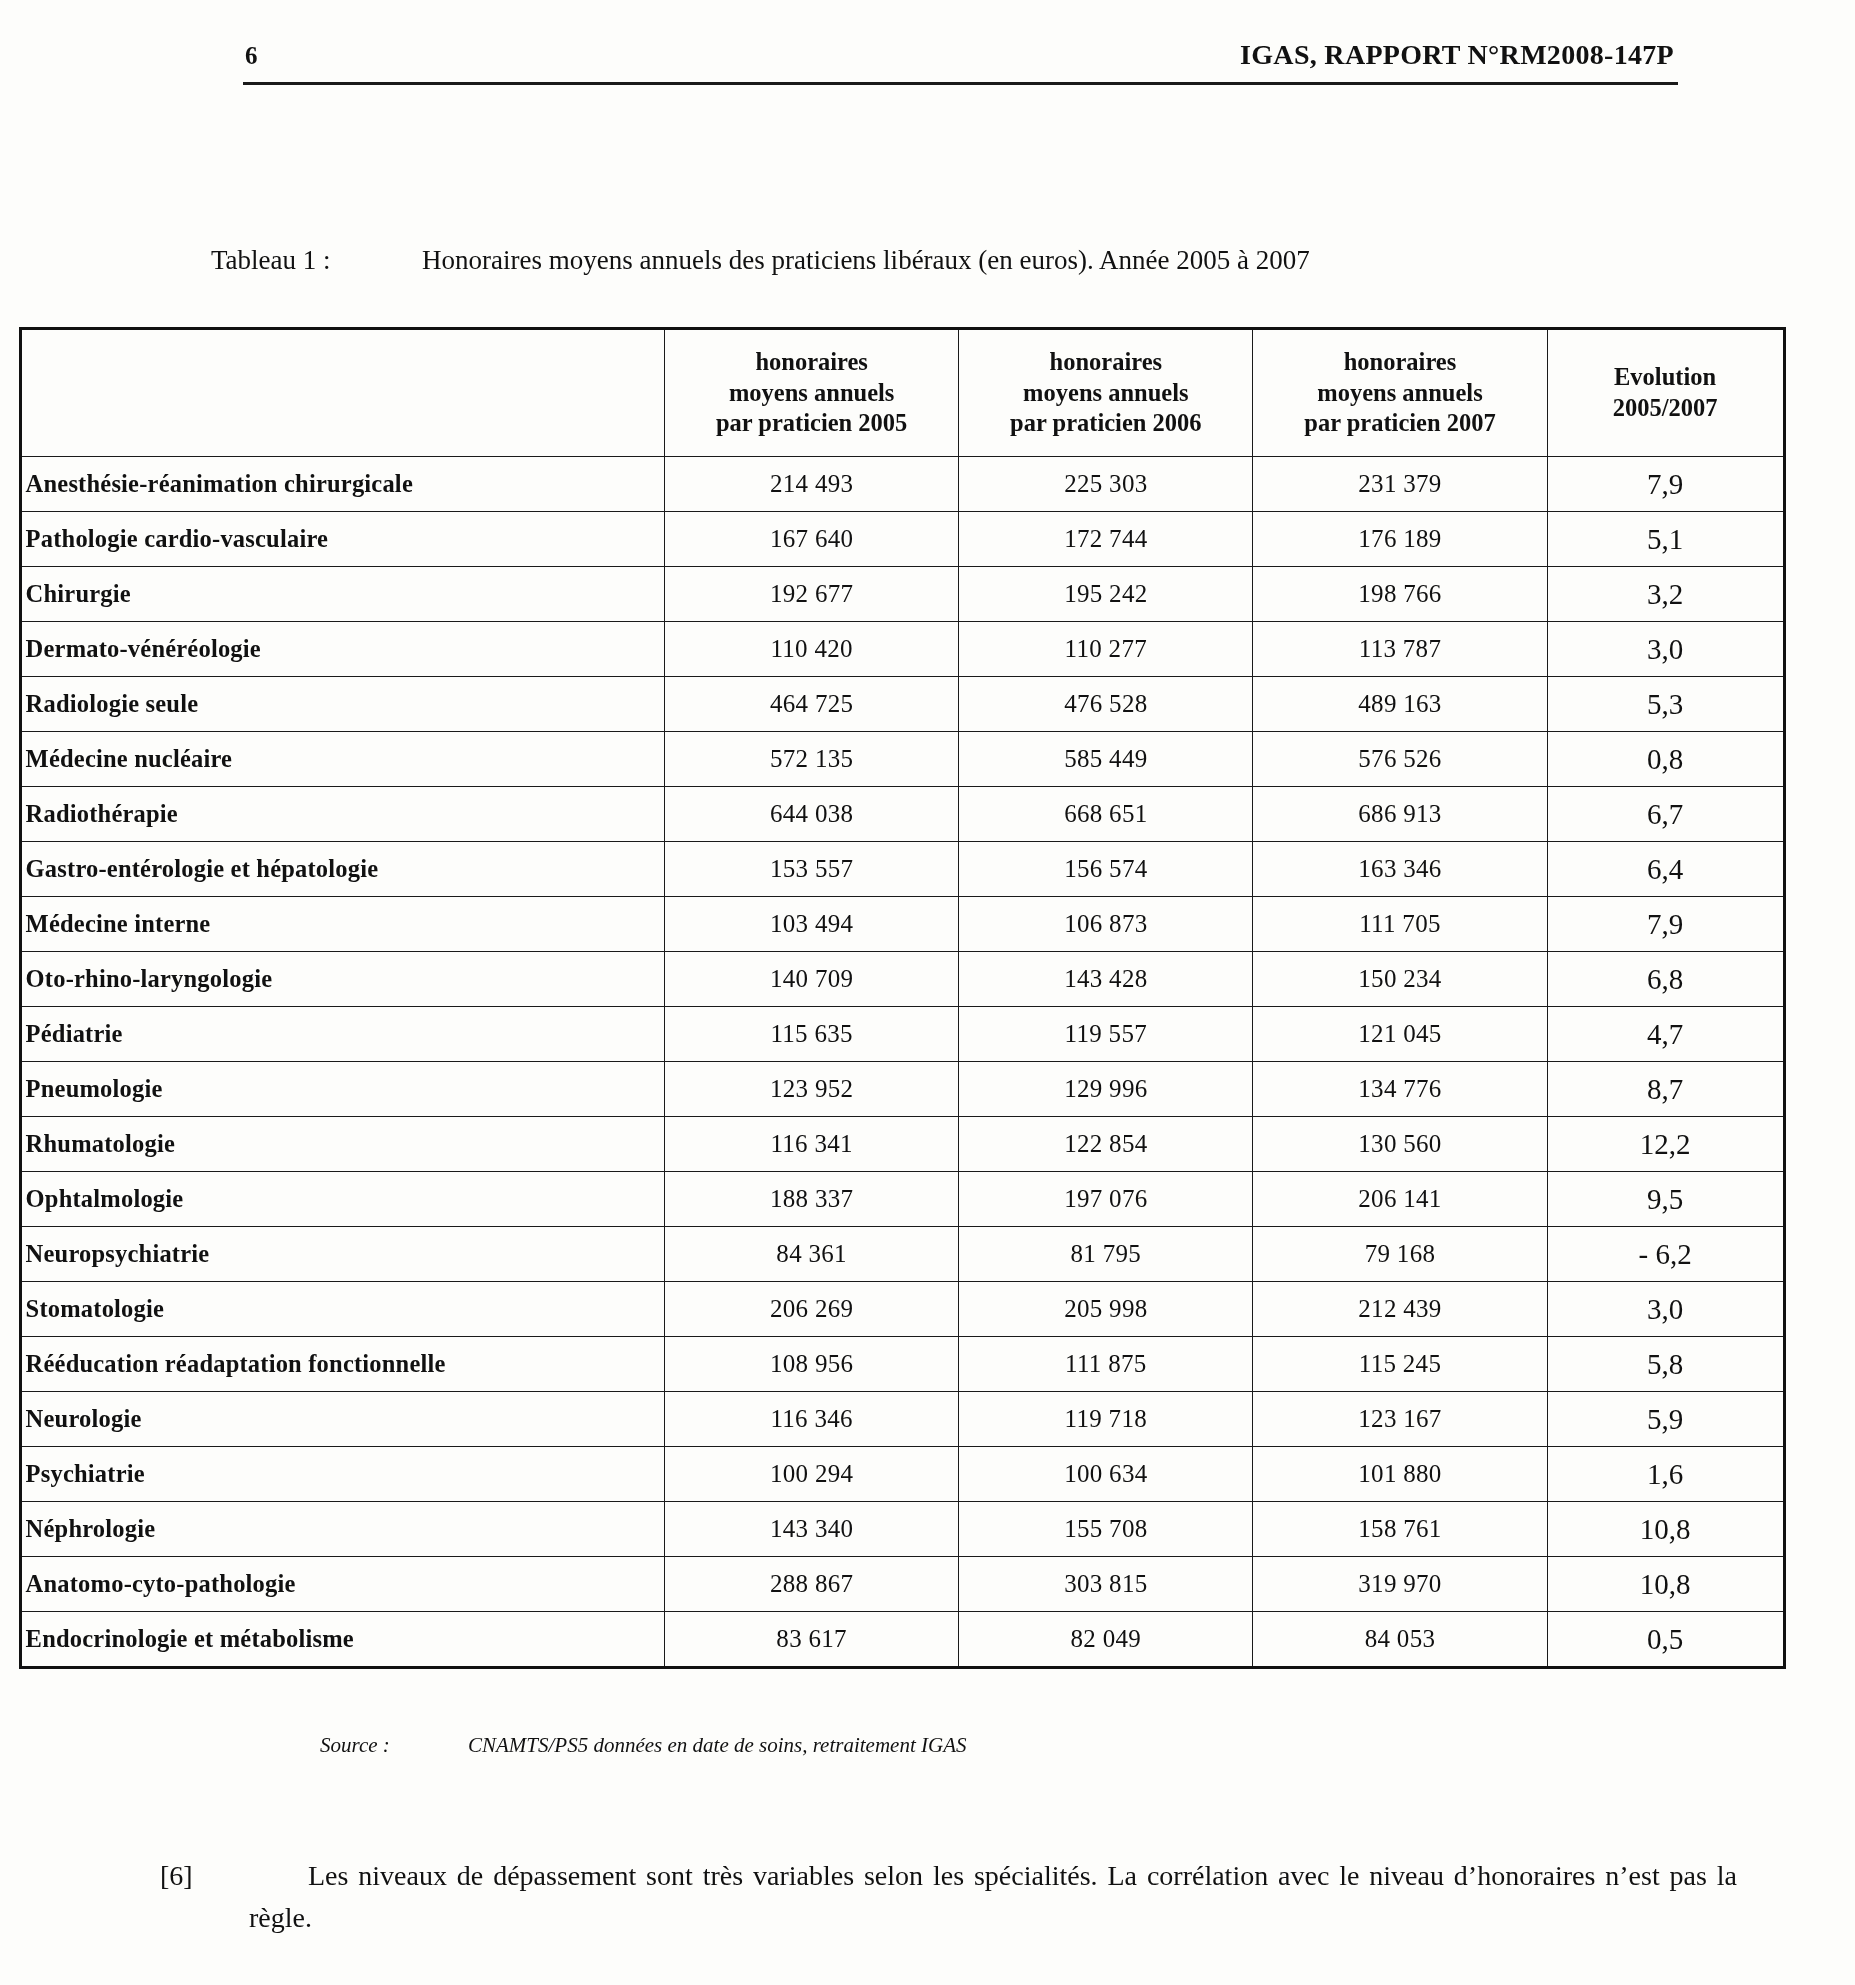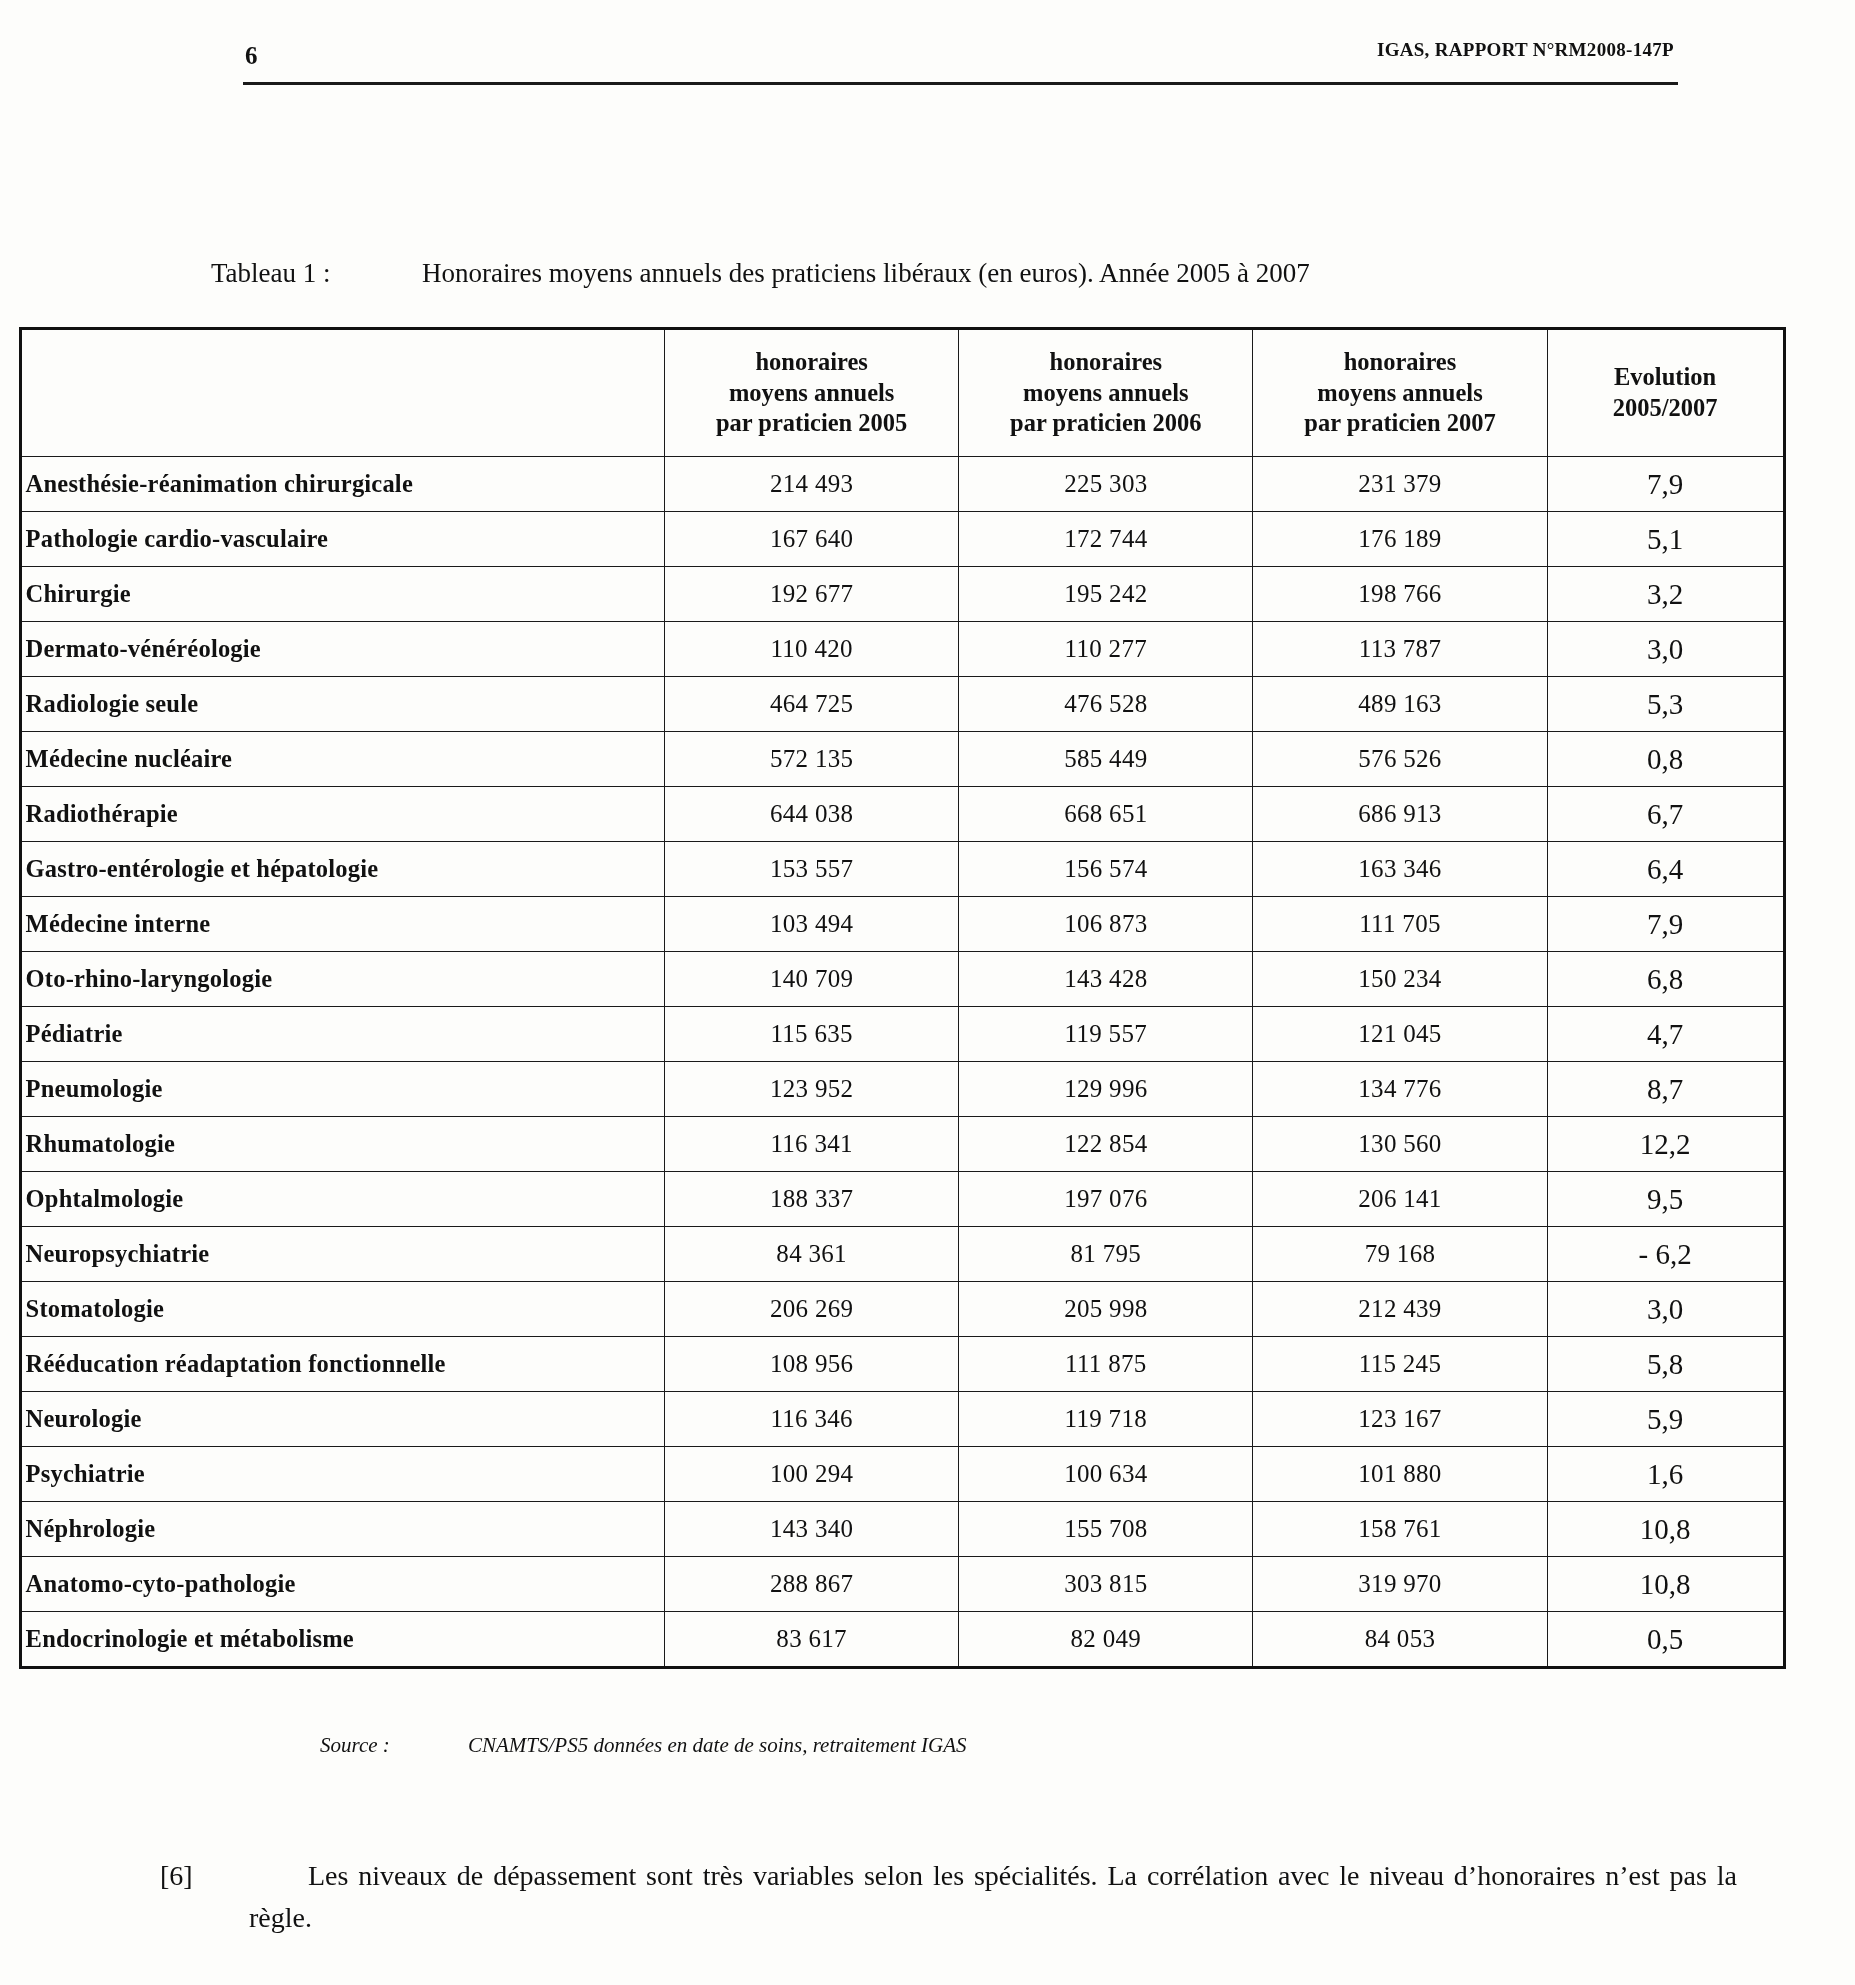--- a/index.html
+++ b/index.html
@@ -35,38 +35,38 @@
     left: 245px;
     top: 17px;
     font-size: 25px;
     font-weight: 600;
     letter-spacing: 0.4px;
   }
   .header-right {
     position: absolute;
     right: 181px;
     top: 13.5px;
-    font-size: 19px;
+    font-size: 28px;
     font-weight: 600;
     letter-spacing: 0.3px;
     white-space: nowrap;
   }
   .header-rule {
     position: absolute;
     left: 243px;
     right: 177px;
     top: 57px;
     height: 2.5px;
     background: #1a1a1a;
   }
 
   
   .table-caption {
     position: absolute;
-    top: 258px;
+    top: 245px;
     left: 211px;
     width: 1518px;
     font-size: 27px;
     white-space: nowrap;
   }
   .caption-label {
     display: inline-block;
     width: 211px;
   }
   .caption-text {

